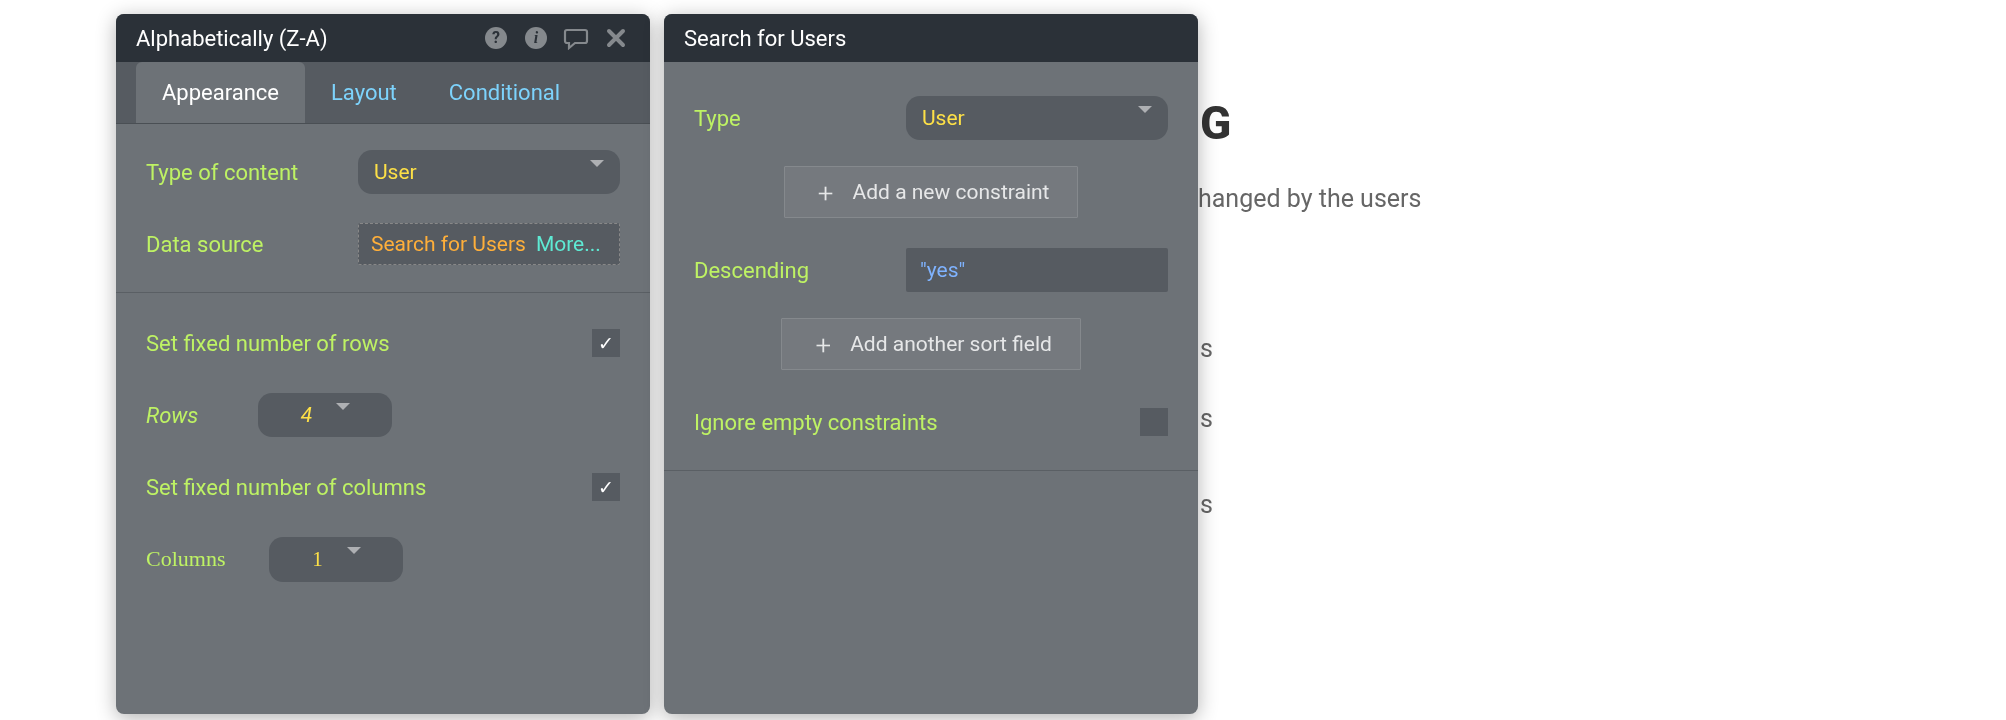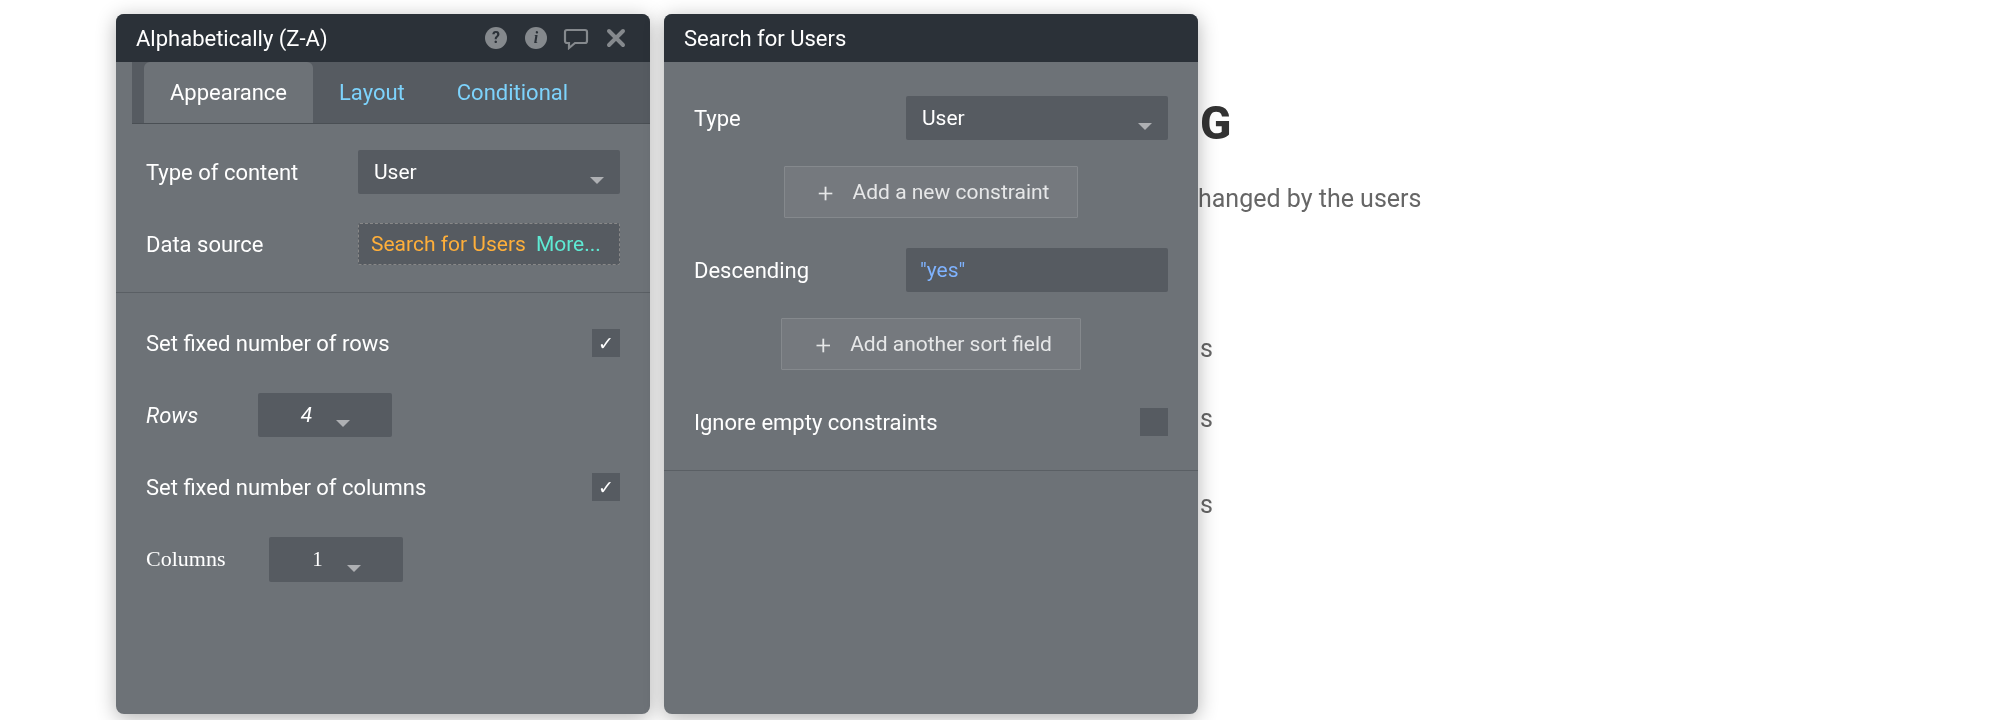--- a/index.html
+++ b/index.html
@@ -61,22 +61,21 @@
       display: inline-flex;
       align-items: center;
       justify-content: center;
       width: 28px;
       height: 28px;
     }
     .tabs {
       display: flex;
       background: #565b61;
       border-bottom: 1px solid #4a4f54;
-      padding-left: 12px;
-      margin-left: 16px;
+      padding-left: 20px;
     }
     .tab {
       padding: 18px 26px;
       color: #7dd3fc;
       font-size: 22px;
       cursor: pointer;
       border-radius: 6px 6px 0 0;
     }
     .tab.active {
       background: #6d7277;
@@ -87,33 +86,33 @@
     }
     .panel-body.tight { padding: 18px 30px; }
     .field-row {
       display: flex;
       align-items: center;
       justify-content: space-between;
       margin-bottom: 24px;
       min-height: 48px;
     }
     .field-label {
-      color: #ffffff;
+      color: #bef264;
       font-size: 22px;
       font-weight: 400;
     }
     .select {
       background: #565b61;
-      color: #ffffff;
+      color: #fde047;
       font-size: 21px;
       padding: 10px 16px;
-      border-radius: 2px;
+      border-radius: 14px;
       width: 262px;
       display: flex;
-      align-items: flex-end;
+      align-items: flex-start;
       justify-content: space-between;
       cursor: pointer;
     }
     .select.small { width: 134px; justify-content: center; gap: 24px; padding: 10px 18px; }
     .caret {
       width: 0; height: 0;
       border-left: 7px solid transparent;
       border-right: 7px solid transparent;
       border-top: 7px solid #aeb0b3;
     }

